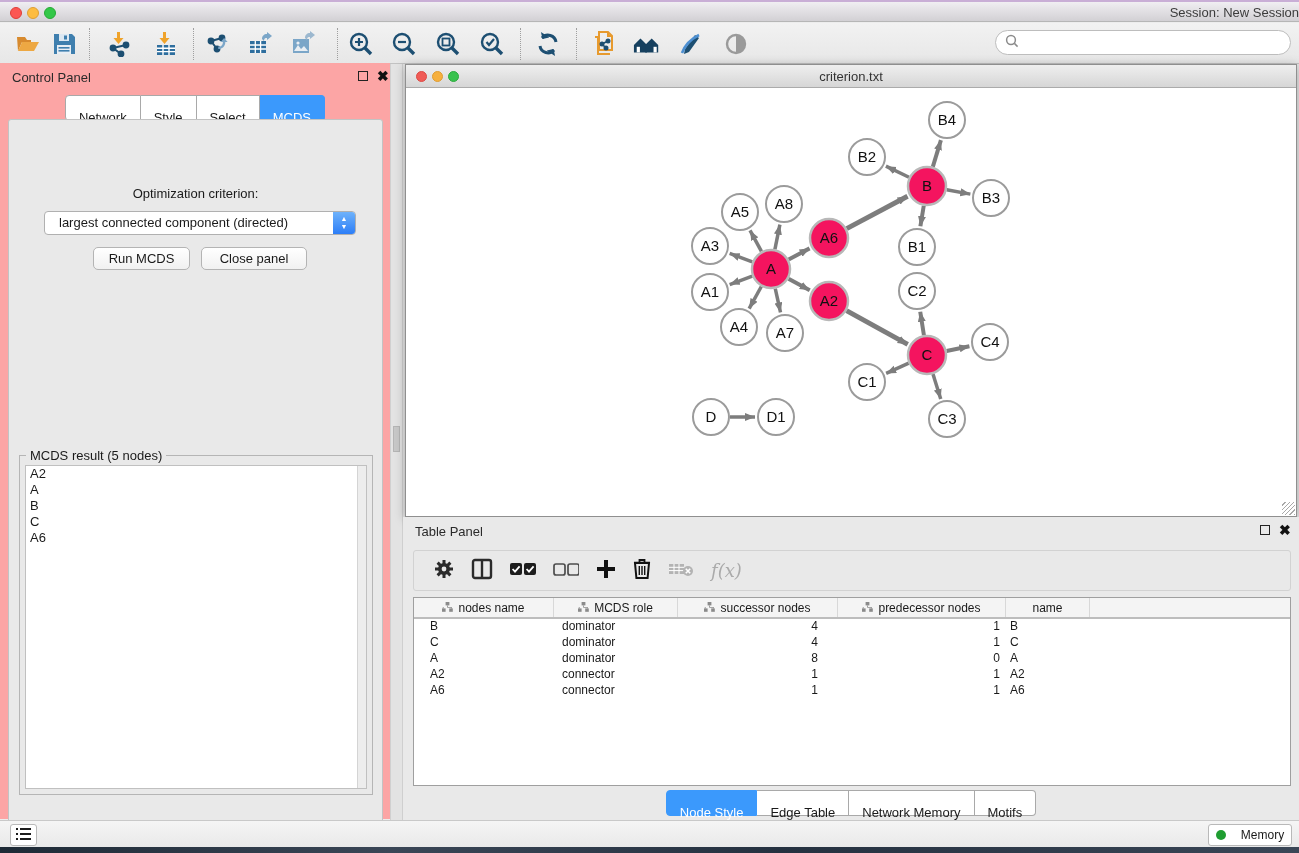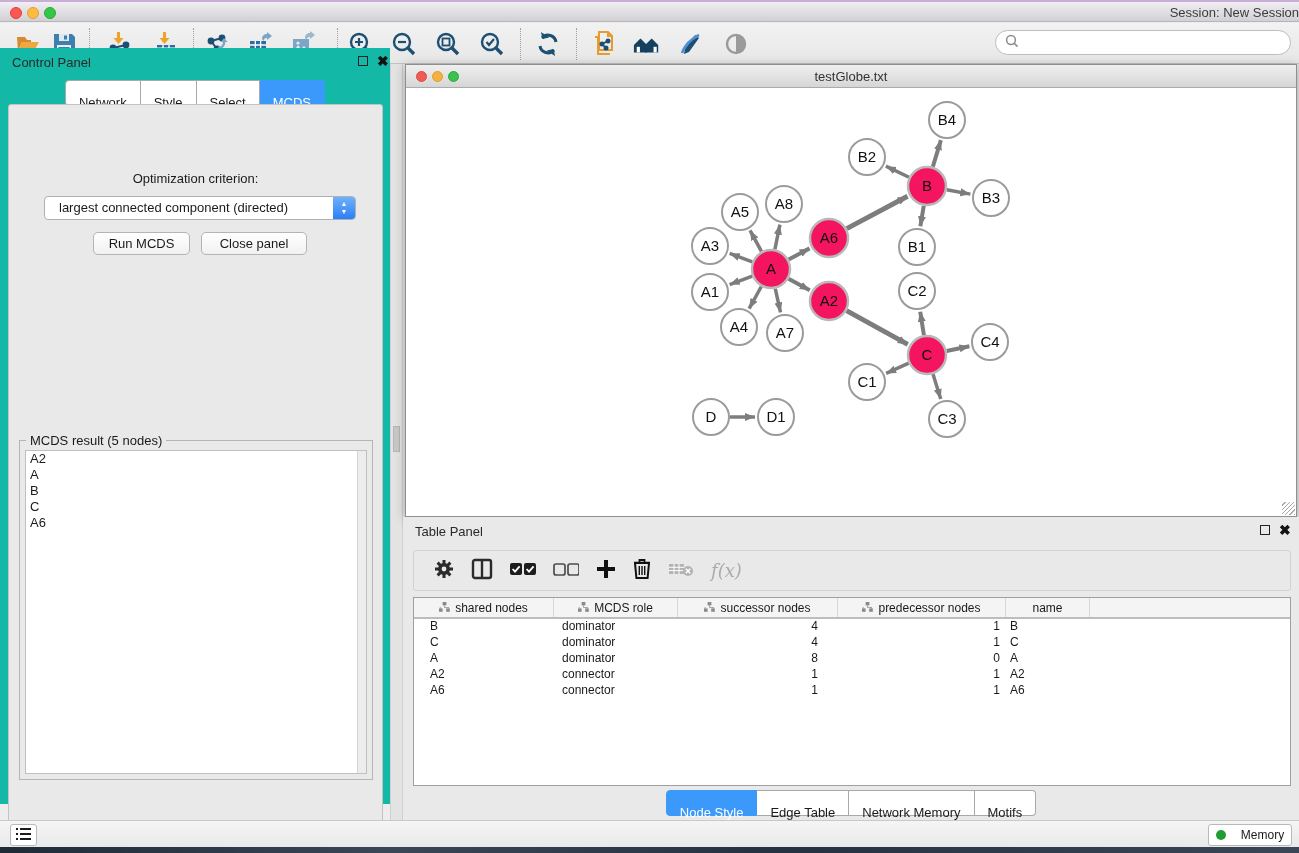--- a/index.html
+++ b/index.html
@@ -20,21 +20,21 @@
   .toolbar{position:absolute;left:0;top:23px;width:1299px;height:41px;
     background:linear-gradient(#f2f2f2,#e7e7e7);border-bottom:1px solid #c2c2c2;}
   .tbi{position:absolute;top:7px;width:28px;height:28px;display:flex;
     align-items:center;justify-content:center;cursor:default;}
   .tsep{position:absolute;top:5px;height:32px;border-left:1px dotted #9f9f9f;}
   .search{position:absolute;top:7px;left:995px;width:296px;height:25px;
     border:1px solid #bdbdbd;border-radius:13px;background:#fff;display:flex;align-items:center;}
   .search input{border:none;outline:none;flex:1;font-size:13px;background:transparent;
     font-family:"Liberation Sans",sans-serif;}
   
-  .cpanel{position:absolute;left:0;top:48px;width:390px;height:756px;background:#14b8a6;}
+  .cpanel{position:absolute;left:0;top:63px;width:390px;height:756px;background:#fca5a5;}
   .vsplit{position:absolute;left:390px;top:64px;width:13px;height:756px;background:#e3e3e3;
     border-left:1px solid #d0d0d0;border-right:1px solid #cfcfcf;}
   .vsplit .grip{position:absolute;left:2px;top:362px;width:7px;height:26px;background:#c8c8c8;border:1px solid #b5b5b5;}
   .rpane{position:absolute;left:403px;top:64px;width:896px;height:756px;background:#e4e4e4;}
   
   .ph{position:relative;height:28px;}
   .ph .ptitle{position:absolute;left:12px;top:7px;font-size:13px;color:#2a2a2a;}
   .wbtn{position:absolute;top:8px;width:12px;height:12px;}
   .float-ico{border:1.5px solid #222;width:10px;height:10px;}
   .close-ico{font-size:14px;font-weight:bold;line-height:10px;color:#111;}
@@ -300,21 +300,21 @@
       <div class="grip"></div>
     </div>
 
   <div class="rpane">
 
     <div class="netwin">
       <div class="netbar">
         <span class="ntl" style="left:10px;background:#f05b56;border:1px solid #dd4a44"></span>
         <span class="ntl" style="left:26px;background:#f6b03e;border:1px solid #e09d31"></span>
         <span class="ntl" style="left:42px;background:#39c24e;border:1px solid #2cab3e"></span>
-        <div class="nettitle">testGlobe.txt</div>
+        <div class="nettitle">criterion.txt</div>
       </div>
       <div class="netcanvas">
         <svg id="graph" width="890" height="428">
             <defs>
               <marker id="arw" markerUnits="userSpaceOnUse" markerWidth="12" markerHeight="10" refX="10" refY="4" orient="auto">
                 <path d="M0,0 L10,4 L0,8 Z" fill="#7d7d7d"></path>
               </marker>
             </defs>
             <line x1="346.28605427212415" y1="173.9439221026042" x2="323.64964301426966" y2="165.4088817922656" stroke="#7d7d7d" stroke-width="3.5" marker-end="url(#arw)"></line>
             <line x1="355.4445610618003" y1="163.43032195234252" x2="344.03321088510967" y2="142.44816195004034" stroke="#7d7d7d" stroke-width="3.5" marker-end="url(#arw)"></line>
@@ -439,21 +439,21 @@
         <div class="thead" id="table-head">
             <div class="th" style="width: 140px;">
               <span><svg width="11" height="10" viewBox="0 0 11 10">
                   <g fill="#8a8a8a">
                     <rect x="3.6" y="0" width="3.8" height="3.4"></rect>
                     <rect x="0" y="6.4" width="3.6" height="3.4"></rect>
                     <rect x="7.2" y="6.4" width="3.6" height="3.4"></rect>
                     <path d="M5.2 3.4h0.8v1.6H1.6v1.4H0.8V5H5.2zM5.2 5h4.6v1.4h-0.8V5.8H5.2z"></path>
                   </g>
                 </svg></span>
-              <span>shared nodes</span>
+              <span>nodes name</span>
             </div>
             <div class="th" style="width: 124px;">
               <span><svg width="11" height="10" viewBox="0 0 11 10">
                   <g fill="#8a8a8a">
                     <rect x="3.6" y="0" width="3.8" height="3.4"></rect>
                     <rect x="0" y="6.4" width="3.6" height="3.4"></rect>
                     <rect x="7.2" y="6.4" width="3.6" height="3.4"></rect>
                     <path d="M5.2 3.4h0.8v1.6H1.6v1.4H0.8V5H5.2zM5.2 5h4.6v1.4h-0.8V5.8H5.2z"></path>
                   </g>
                 </svg></span>

